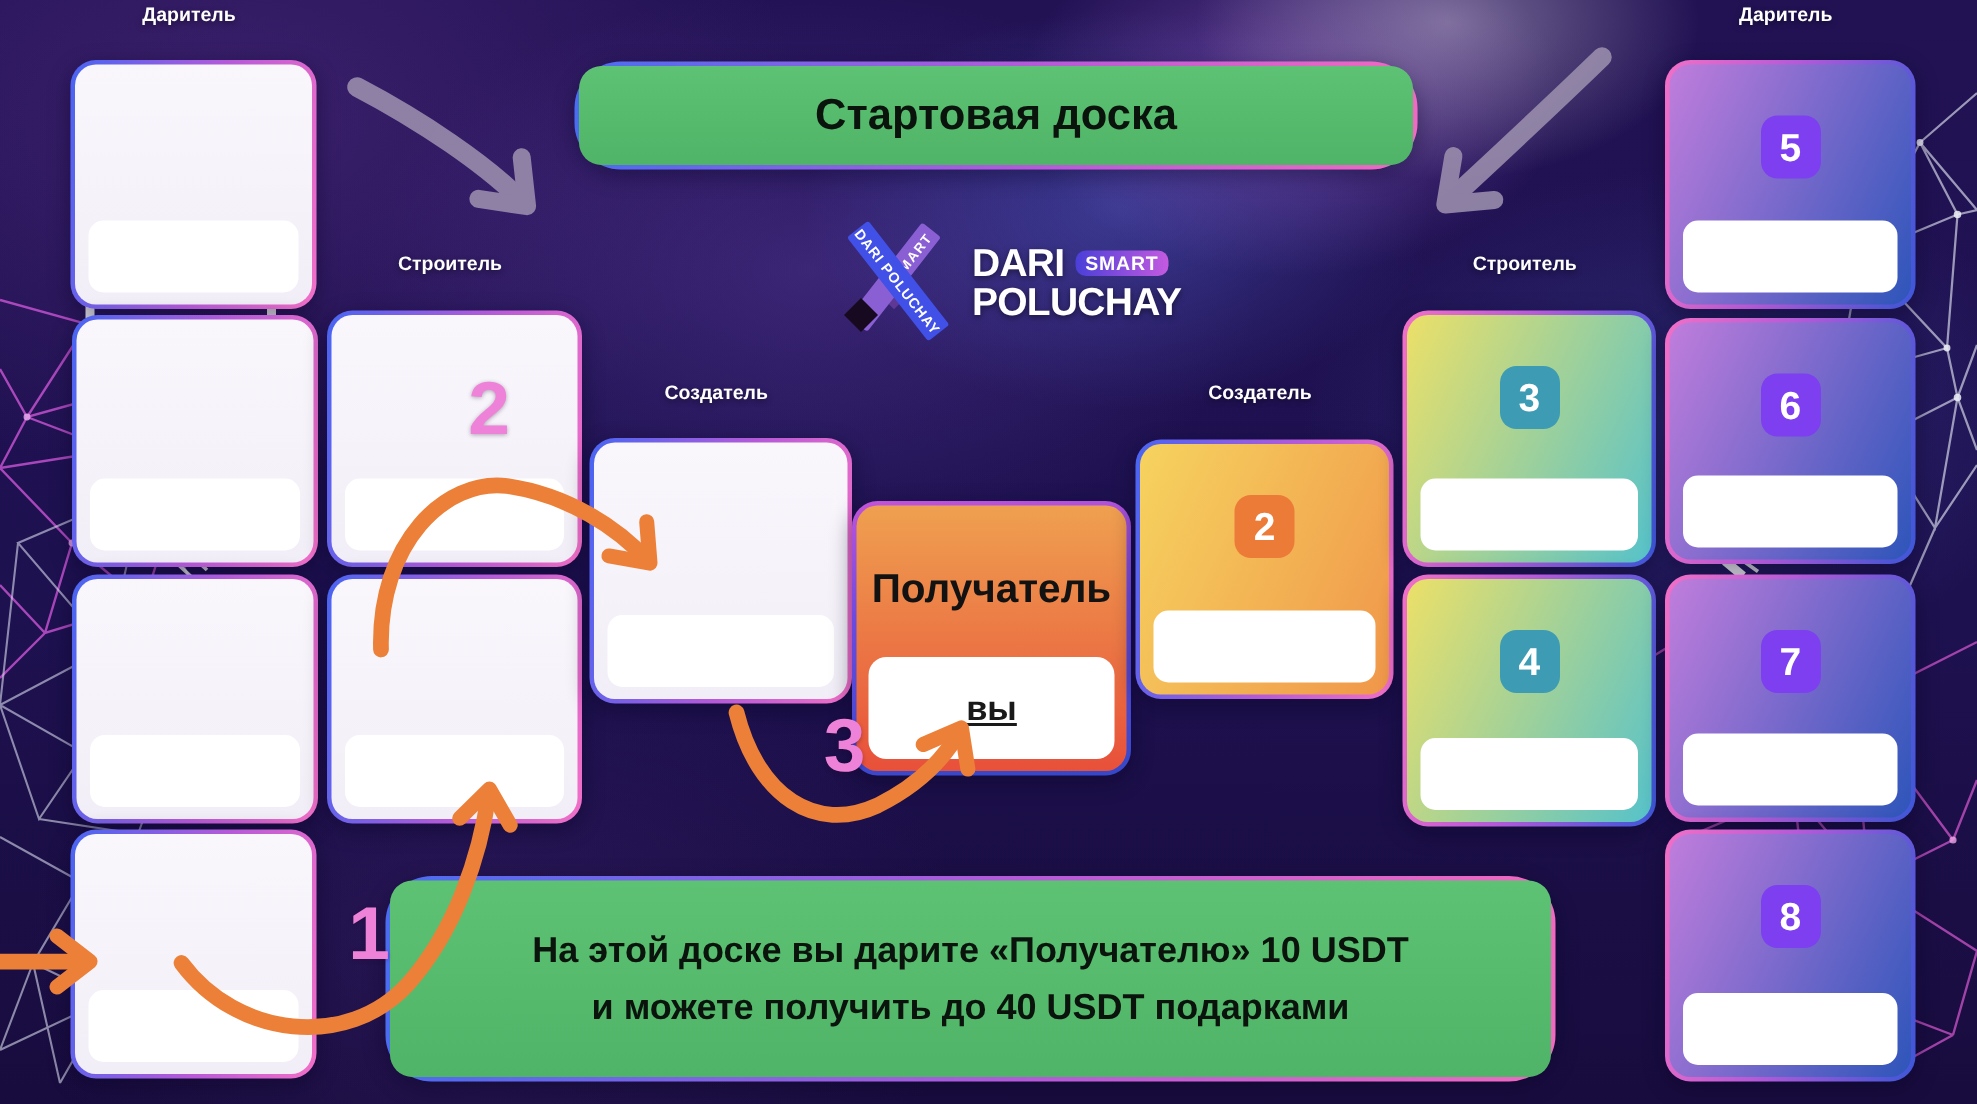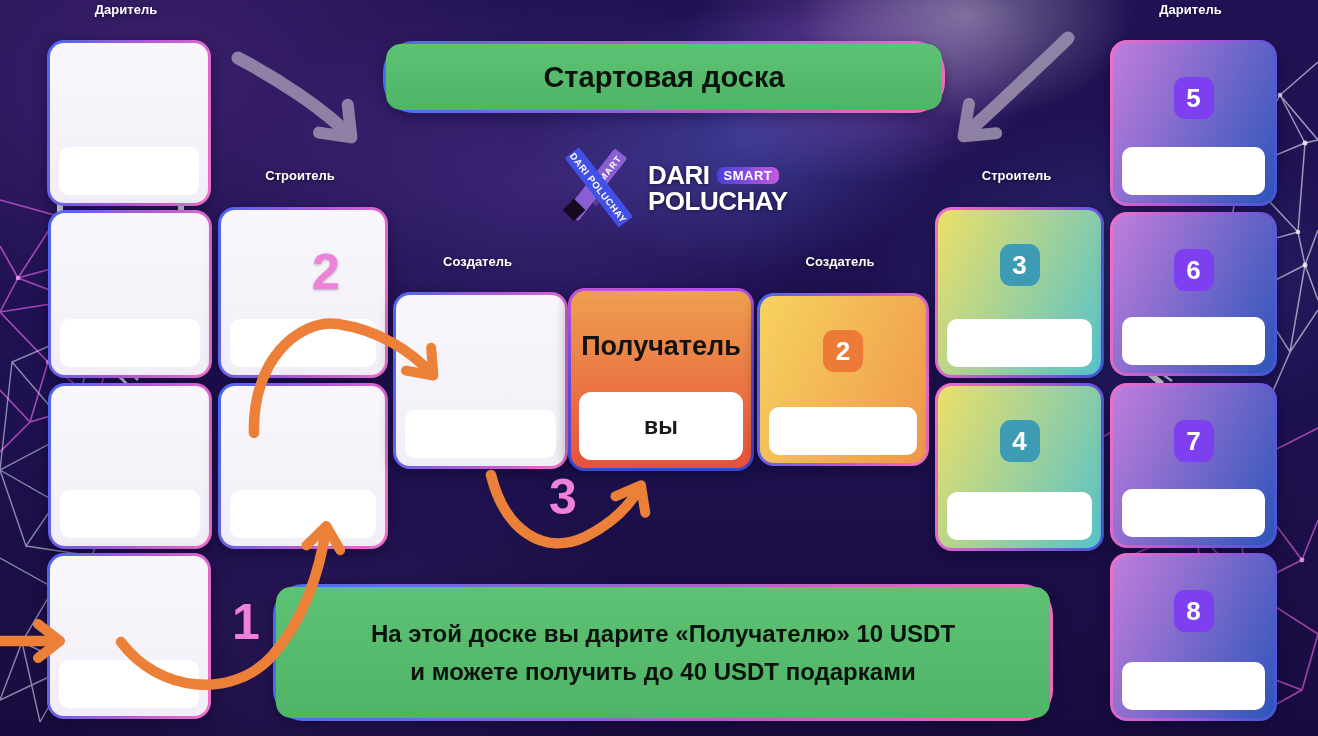--- a/index.html
+++ b/index.html
@@ -14,33 +14,33 @@
       radial-gradient(420px 260px at 540px 180px, rgba(110,75,185,.35),  transparent 72%),
       radial-gradient(500px 320px at 160px 80px,  rgba(120,65,165,.30),  transparent 75%),
       radial-gradient(420px 300px at 330px 640px, rgba(80,45,130,.25),   transparent 75%),
       linear-gradient(180deg,#221254 0%,#1e1150 55%,#180c3e 100%);
   }
   svg.net{position:absolute;left:0;top:0;z-index:1;}
   .card{position:absolute;z-index:2;border-radius:17px;padding:3px;box-shadow:0 4px 14px rgba(8,4,36,.45);}
   .card-inner{position:relative;width:100%;height:100%;border-radius:14px;overflow:hidden;}
   .b-bp{background:linear-gradient(100deg,#4865f2,#b55ad8 55%,#f26fc6);}
   .b-pb{background:linear-gradient(100deg,#f26fc6,#b55ad8 45%,#3d57d8);}
-  .b-rec{background:linear-gradient(175deg,#c253d8,#6a4ae0 40%,#3448c8);}
+  .b-rec{background:linear-gradient(175deg,#c253d8,#6a4ae0 40%,#3448c8);margin-top:46px;}
   .f-white{background:linear-gradient(180deg,#f9f7fc,#f2eef7);}
   .f-orange{background:linear-gradient(115deg,#f6d35f,#f0964a);}
   .f-teal{background:linear-gradient(115deg,#ece068,#56c2ca);}
   .f-purple{background:linear-gradient(115deg,#c07ddc,#2e55ba);}
   .f-receiver{background:linear-gradient(180deg,#efa050,#e8503a);}
   .name-slot{position:absolute;left:9px;right:9px;bottom:8px;height:48px;background:#ffffff;border-radius:10px;}
   .badge{position:absolute;top:34px;left:50%;transform:translateX(-50%);width:40px;height:42px;border-radius:11px;
          color:#fff;font-weight:bold;font-size:26px;display:flex;align-items:center;justify-content:center;}
   .badge-orange{background:#ec7b38;} .badge-teal{background:#3d9cb4;} .badge-violet{background:#7d3ff0;}
   .receiver-title{position:absolute;top:40px;left:0;right:0;text-align:center;color:#121212;font-weight:bold;font-size:27px;}
   .receiver-name{position:absolute;left:8px;right:8px;bottom:8px;height:68px;background:#fff;border-radius:12px;
-                 display:flex;align-items:center;justify-content:center;color:#1a1a1a;font-weight:bold;font-size:23px;}
+                 display:flex;align-items:center;justify-content:center;color:#1a1a1a;font-weight:bold;font-size:23px;text-decoration:underline;}
   .role-label{position:absolute;z-index:2;color:#fff;font-weight:bold;font-size:13px;text-align:center;
               text-shadow:0 1px 4px rgba(0,0,0,.45);}
   .banner{position:absolute;z-index:2;padding:3px;border-radius:31px;
           background:linear-gradient(90deg,#4a6df0,#b55ad8 55%,#f06ac0);box-shadow:0 4px 14px rgba(8,4,36,.4);}
   .banner-inner{height:100%;border-radius:15px;background:linear-gradient(180deg,#5ec274,#4fb467);
                 display:flex;flex-direction:column;align-items:center;justify-content:center;color:#0b130d;font-weight:bold;}
   .banner-title{font-size:29px;}
   .banner-line{font-size:24px;line-height:1.55;}
   .step{position:absolute;z-index:4;color:#ee82d9;font-weight:bold;font-size:50px;transform:translate(-50%,-50%);
         text-shadow:0 1px 3px rgba(40,10,50,.35);}
@@ -239,21 +239,21 @@
       <div class="name-slot"></div>
     </div>
   </div>
   <div class="card b-pb" style="left:1110px;top:553px;width:161px;height:162px">
     <div class="card-inner f-purple">
       <div class="badge badge-violet">8</div>
       <div class="name-slot"></div>
     </div>
   </div>
 
-  <div class="banner" style="left:273px;top:584px;width:774px;height:131px">
+  <div class="banner" style="left:257px;top:584px;width:774px;height:131px">
     <div class="banner-inner">
       <div class="banner-line">На этой доске вы дарите «Получателю» 10 USDT</div>
       <div class="banner-line">и можете получить до 40 USDT подарками</div>
     </div>
   </div>
 
   <div class="step" style="left:246px;top:622px">1</div>
   <div class="step" style="left:326px;top:272px">2</div>
   <div class="step" style="left:563px;top:497px">3</div>
 

